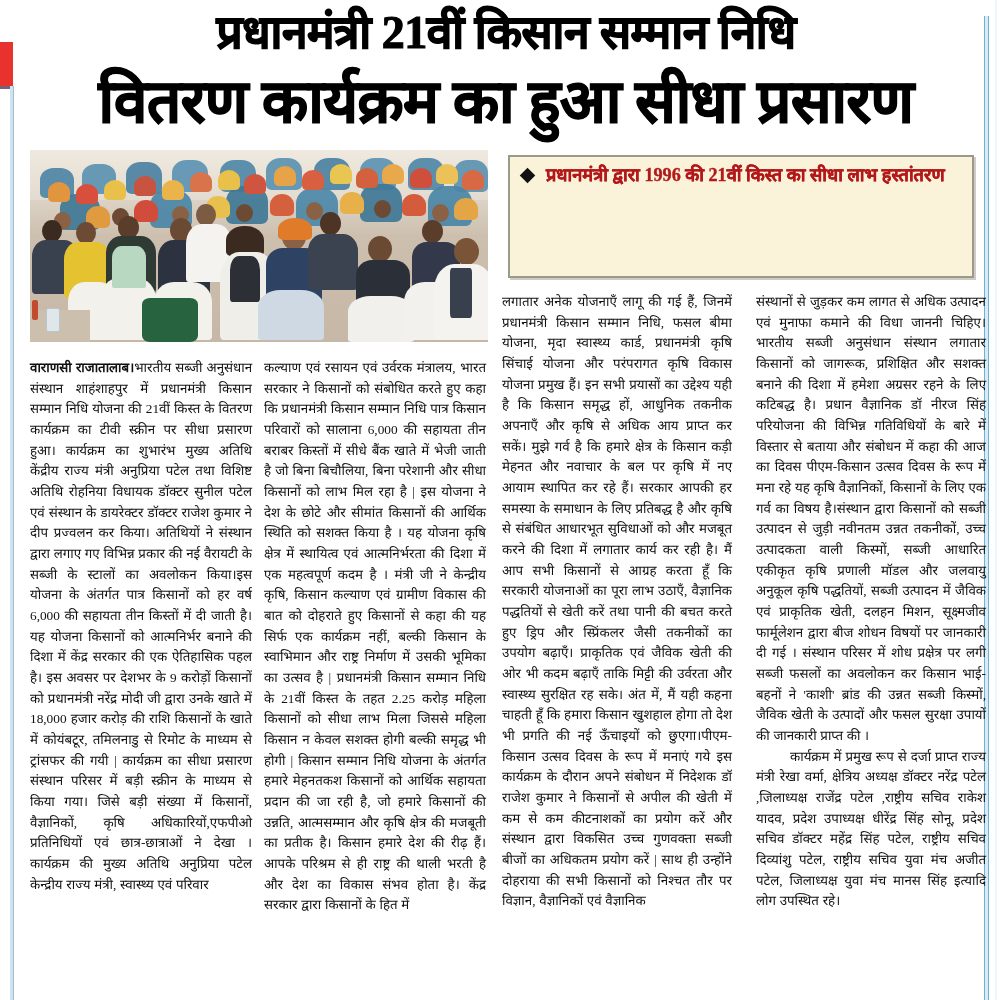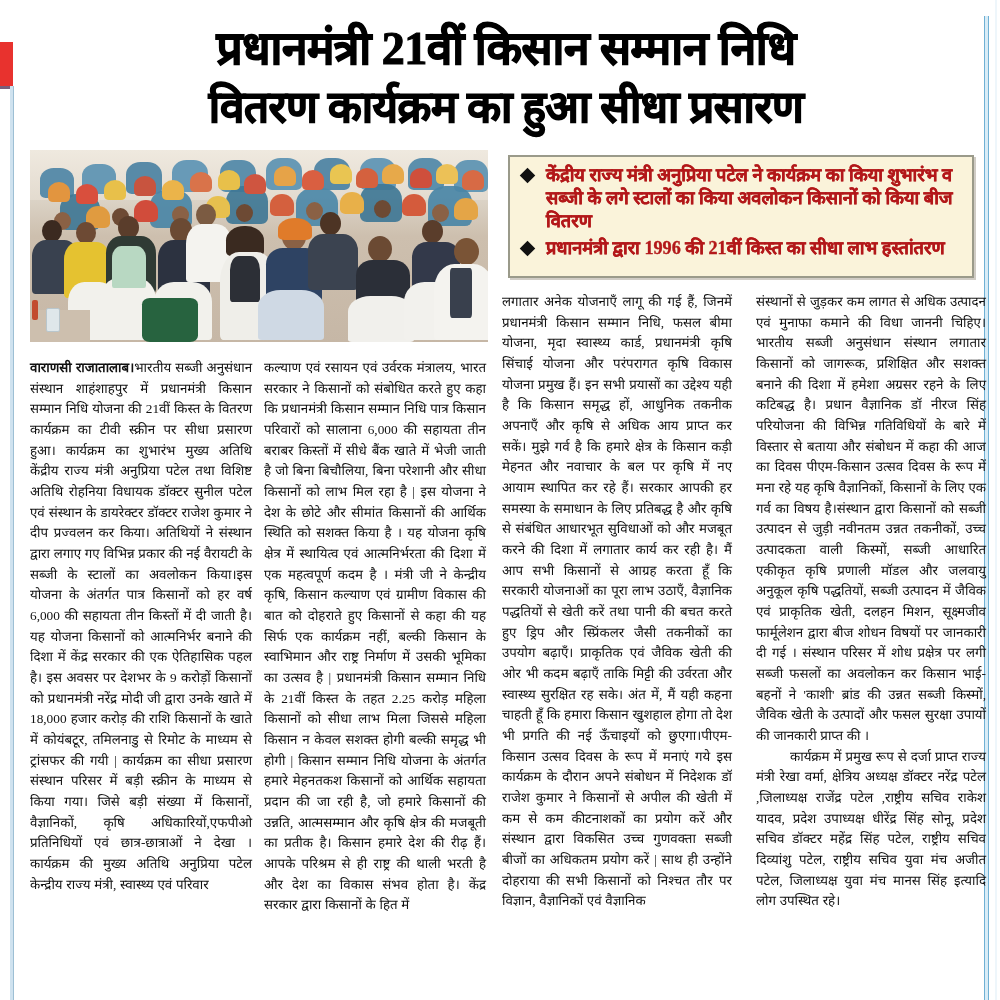--- a/index.html
+++ b/index.html
@@ -63,34 +63,34 @@
     top: 0px;
     width: 2px;
     height: 1000px;
     background: #eef6fb;
   }
 
   
   .headline {
     position: absolute;
     left: 36px;
-    top: 18px;
+    top: 2px;
     width: 940px;
     text-align: center;
     color: #000000;
     font-family: "Liberation Serif", "DejaVu Serif", serif;
     font-weight: 700;
     font-size: 46px;
     line-height: 1.33;
     letter-spacing: -0.5px;
     -webkit-text-stroke: 1.1px #000;
     white-space: nowrap;
   }
   .headline .hl-line { display: block; }
-  .headline .hl-line-2 { font-size: 44px; }
+  .headline .hl-line-2 { font-size: 60px; }
 
   
   .photo {
     position: absolute;
     left: 30px;
     top: 150px;
     width: 458px;
     height: 192px;
     overflow: hidden;
     background: #cfc6bd;
@@ -315,24 +315,20 @@
 
     <div style="position:absolute;left:0;top:160px;width:60px;height:32px;background:#cdbfae;"></div>
     <div style="position:absolute;left:16px;top:158px;width:12px;height:22px;background:#dfe7ea;border:1px solid #b9c6cc;border-radius:2px;"></div>
     <div style="position:absolute;left:2px;top:150px;width:6px;height:20px;background:#c24b2f;border-radius:2px;"></div>
   </div>
 
   <div class="hl-box">
     <ul class="hl-list">
       <li class="hl-item">
         <span class="bullet"></span>
-        <span>केंद्रीय राज्य मंत्री अनुप्रिया पटेल ने कार्यक्रम का किया शुभारंभ व सब्जी के लगे स्टालों का किया  अवलोकन किसानों को किया बीज वितरण</span>
-      </li>
-      <li class="hl-item">
-        <span class="bullet"></span>
         <span>प्रधानमंत्री द्वारा  1996 की 21वीं किस्त का सीधा लाभ हस्तांतरण</span>
       </li>
     </ul>
   </div>
 
   <div class="col" id="col1">
     <p><span class="dateline">वाराणसी  राजातालाब।</span><span>भारतीय सब्जी अनुसंधान संस्थान शाहंशाहपुर में प्रधानमंत्री किसान सम्मान निधि योजना की 21वीं किस्त के वितरण कार्यक्रम का टीवी स्क्रीन पर सीधा प्रसारण हुआ। कार्यक्रम का शुभारंभ मुख्य अतिथि केंद्रीय राज्य मंत्री अनुप्रिया पटेल तथा विशिष्ट अतिथि रोहनिया विधायक डॉक्टर सुनील पटेल एवं संस्थान के डायरेक्टर डॉक्टर राजेश कुमार ने दीप प्रज्वलन कर किया। अतिथियों ने संस्थान द्वारा लगाए गए विभिन्न प्रकार की नई वैरायटी के सब्जी के स्टालों का अवलोकन किया।इस योजना के अंतर्गत पात्र किसानों को हर वर्ष  6,000 की सहायता तीन किस्तों में दी जाती है।यह योजना किसानों को आत्मनिर्भर बनाने की दिशा में केंद्र सरकार की एक ऐतिहासिक पहल है। इस अवसर पर देशभर के 9 करोड़ों किसानों को प्रधानमंत्री नरेंद्र मोदी जी द्वारा उनके खाते में 18,000 हजार करोड़ की राशि किसानों के खाते में कोयंबटूर, तमिलनाडु से  रिमोट के माध्यम से ट्रांसफर की गयी | कार्यक्रम का सीधा प्रसारण संस्थान परिसर में बड़ी स्क्रीन के माध्यम से किया गया। जिसे बड़ी संख्या में किसानों, वैज्ञानिकों, कृषि अधिकारियों,एफपीओ प्रतिनिधियों एवं छात्र-छात्राओं ने देखा । कार्यक्रम की मुख्य अतिथि अनुप्रिया पटेल केन्द्रीय राज्य मंत्री, स्वास्थ्य एवं परिवार</span></p>
   </div>
 
   <div class="col" id="col2">

